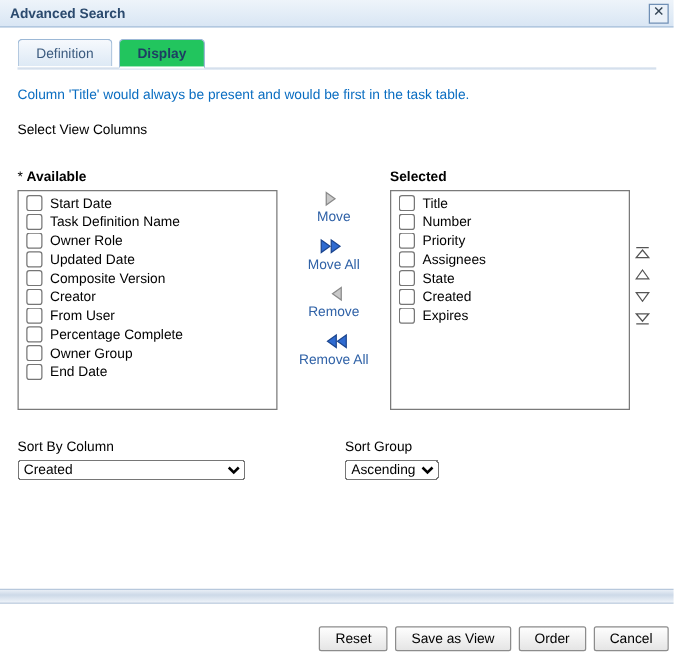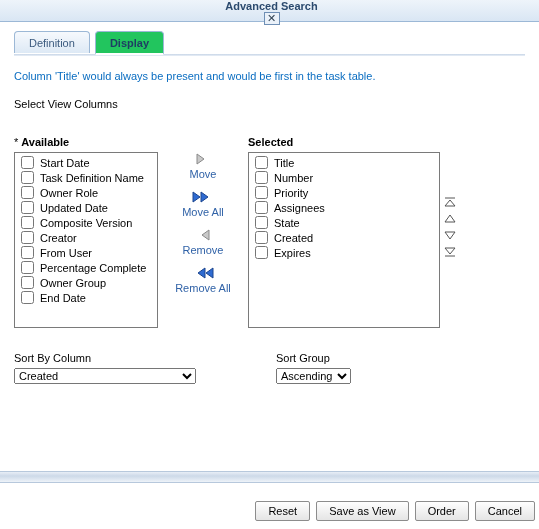--- a/index.html
+++ b/index.html
@@ -15,21 +15,20 @@
     position: relative;
   }
   .titlebar {
     background: linear-gradient(#eef4fa, #d9e6f4);
     border-bottom: 1px solid #9cb8d6;
     height: 22px;
     display: flex;
     align-items: center;
     justify-content: space-between;
     padding: 0 4px 0 8px;
-    flex-direction: column;
   }
   .titlebar .title { font-weight: bold; color: #2b4a6e; }
   .close-btn {
     width: 16px; height: 16px;
     border: 1px solid #6f8fb5;
     background: #eaf1f9;
     display: flex; align-items: center; justify-content: center;
     font-size: 11px; color: #345; cursor: pointer;
     line-height: 1;
   }
@@ -76,21 +75,21 @@
     align-items: flex-start;
     margin-top: 26px;
   }
   .col-header { font-weight: bold; margin-bottom: 4px; }
   .asterisk { color: #000; font-weight: normal; margin-right: 3px; }
   .listbox {
     border: 1px solid #7a7a7a;
     background: #fff;
     height: 176px;
     overflow-y: scroll;
-    width: 144px;
+    width: 208px;
     padding: 2px 2px;
   }
   .listbox.selected { width: 192px; overflow-y: auto; }
   .list-item {
     display: flex;
     align-items: center;
     padding: 1px 2px;
     white-space: nowrap;
   }
   .list-item input[type=checkbox] {

